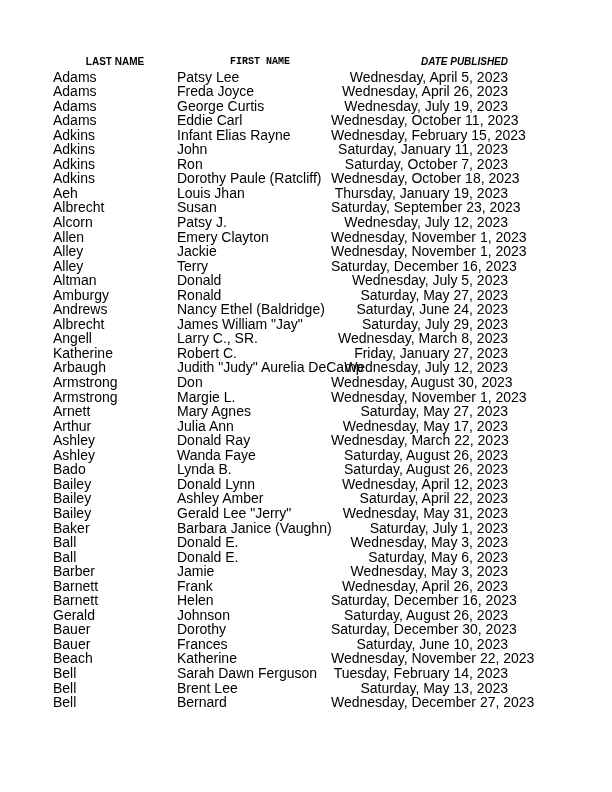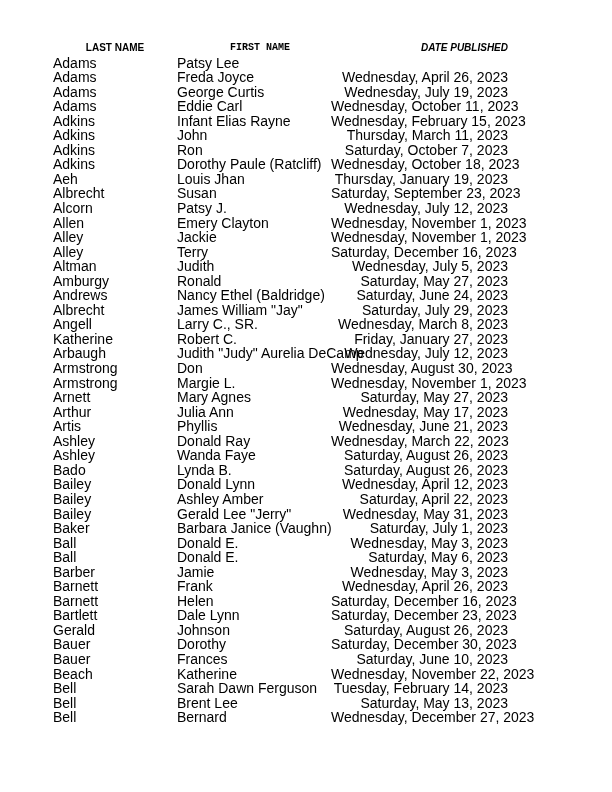--- a/index.html
+++ b/index.html
@@ -12,21 +12,21 @@
     width: 612px;
     height: 792px;
     background: #ffffff;
     overflow: hidden;
     font-family: "Liberation Sans", sans-serif;
     color: #000000;
   }
   .sheet {
     position: absolute;
     left: 53px;
-    top: 41px;
+    top: 55px;
     width: 455px;
   }
   .header-row {
     display: grid;
     grid-template-columns: 124px 166px 165px;
     height: 14.56px;
     line-height: 14.56px;
     font-size: 10px;
     font-weight: bold;
     white-space: nowrap;
@@ -54,20 +54,21 @@
   <div class="sheet">
     <div class="header-row">
       <span class="h-last">LAST NAME</span>
       <span class="h-first">FIRST NAME</span>
       <span class="h-date">DATE PUBLISHED</span>
     </div>
     <div id="rows-container">
         <div class="row">
           <span class="cell last">Adams</span>
           <span class="cell first">Patsy Lee</span>
+          <span class="cell date">Wednesday, April 5, 2023</span>
         </div>
         <div class="row">
           <span class="cell last">Adams</span>
           <span class="cell first">Freda Joyce</span>
           <span class="cell date">Wednesday, April 26, 2023</span>
         </div>
         <div class="row">
           <span class="cell last">Adams</span>
           <span class="cell first">George Curtis</span>
           <span class="cell date">Wednesday, July 19, 2023</span>
@@ -78,21 +79,21 @@
           <span class="cell date">Wednesday, October 11, 2023</span>
         </div>
         <div class="row">
           <span class="cell last">Adkins</span>
           <span class="cell first">Infant Elias Rayne</span>
           <span class="cell date">Wednesday, February 15, 2023</span>
         </div>
         <div class="row">
           <span class="cell last">Adkins</span>
           <span class="cell first">John</span>
-          <span class="cell date">Thursday, March 11, 2023</span>
+          <span class="cell date">Saturday, January 11, 2023</span>
         </div>
         <div class="row">
           <span class="cell last">Adkins</span>
           <span class="cell first">Ron</span>
           <span class="cell date">Saturday, October 7, 2023</span>
         </div>
         <div class="row">
           <span class="cell last">Adkins</span>
           <span class="cell first">Dorothy Paule (Ratcliff)</span>
           <span class="cell date">Wednesday, October 18, 2023</span>
@@ -122,21 +123,21 @@
           <span class="cell first">Jackie</span>
           <span class="cell date">Wednesday, November 1, 2023</span>
         </div>
         <div class="row">
           <span class="cell last">Alley</span>
           <span class="cell first">Terry</span>
           <span class="cell date">Saturday, December 16, 2023</span>
         </div>
         <div class="row">
           <span class="cell last">Altman</span>
-          <span class="cell first">Judith</span>
+          <span class="cell first">Donald</span>
           <span class="cell date">Wednesday, July 5, 2023</span>
         </div>
         <div class="row">
           <span class="cell last">Amburgy</span>
           <span class="cell first">Ronald</span>
           <span class="cell date">Saturday, May 27, 2023</span>
         </div>
         <div class="row">
           <span class="cell last">Andrews</span>
           <span class="cell first">Nancy Ethel (Baldridge)</span>
@@ -176,25 +177,20 @@
           <span class="cell last">Arnett</span>
           <span class="cell first">Mary Agnes</span>
           <span class="cell date">Saturday, May 27, 2023</span>
         </div>
         <div class="row">
           <span class="cell last">Arthur</span>
           <span class="cell first">Julia Ann</span>
           <span class="cell date">Wednesday, May 17, 2023</span>
         </div>
         <div class="row">
-          <span class="cell last">Artis</span>
-          <span class="cell first">Phyllis</span>
-          <span class="cell date">Wednesday, June 21, 2023</span>
-        </div>
-        <div class="row">
           <span class="cell last">Ashley</span>
           <span class="cell first">Donald Ray</span>
           <span class="cell date">Wednesday, March 22, 2023</span>
         </div>
         <div class="row">
           <span class="cell last">Ashley</span>
           <span class="cell first">Wanda Faye</span>
           <span class="cell date">Saturday, August 26, 2023</span>
         </div>
         <div class="row">
@@ -239,25 +235,20 @@
         </div>
         <div class="row">
           <span class="cell last">Barnett</span>
           <span class="cell first">Frank</span>
           <span class="cell date">Wednesday, April 26, 2023</span>
         </div>
         <div class="row">
           <span class="cell last">Barnett</span>
           <span class="cell first">Helen</span>
           <span class="cell date">Saturday, December 16, 2023</span>
-        </div>
-        <div class="row">
-          <span class="cell last">Bartlett</span>
-          <span class="cell first">Dale Lynn</span>
-          <span class="cell date">Saturday, December 23, 2023</span>
         </div>
         <div class="row">
           <span class="cell last">Gerald</span>
           <span class="cell first">Johnson</span>
           <span class="cell date">Saturday, August 26, 2023</span>
         </div>
         <div class="row">
           <span class="cell last">Bauer</span>
           <span class="cell first">Dorothy</span>
           <span class="cell date">Saturday, December 30, 2023</span>

